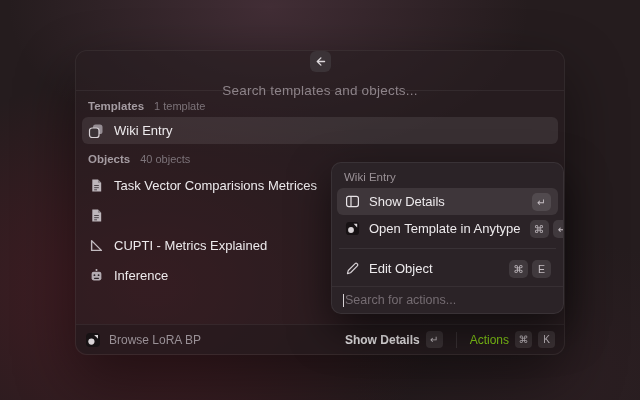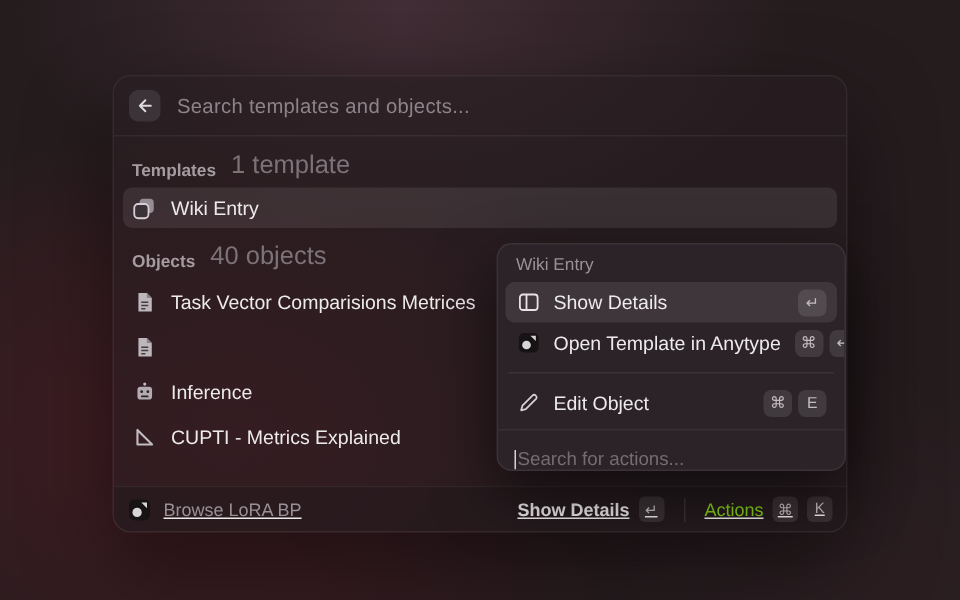--- a/index.html
+++ b/index.html
@@ -20,55 +20,55 @@
     position:absolute; left:75px; top:50px; width:490px; height:305px;
     background:rgba(39,30,33,0.58);
     border:1px solid rgba(255,255,255,0.055);
     border-radius:12px;
     box-shadow:0 24px 60px rgba(0,0,0,0.45);
   }
   .search-header {
     display:flex; align-items:center; gap:11px;
     height:40px; padding:0 10px;
     border-bottom:1px solid rgba(255,255,255,0.06);
+    flex-direction:column;
   }
   .back-btn {
     width:21px; height:21px; flex:0 0 auto;
     background:#3b3337; border-radius:6px;
     display:flex; align-items:center; justify-content:center;
     cursor:pointer;
   }
   .search-input { color:#8d8389; font-size:13.5px; letter-spacing:.2px; flex:1; }
 
   .section-head {
-    display:flex; align-items:flex-end; gap:10px;
+    display:flex; align-items:flex-start; gap:10px;
     padding:9px 12px 5px 12px;
   }
   .section-label { font-size:11.5px; font-weight:bold; color:#a59ca2; }
-  .section-count { font-size:17px; color:#7c7379; }
+  .section-count { font-size:11px; color:#7c7379; }
 
   .row {
     display:flex; align-items:center; gap:10px;
     height:27px; margin:0 6px; padding:0 6px;
     border-radius:6px; cursor:pointer;
   }
   .row.hl { background:rgba(255,255,255,0.085); }
   .row-label { font-size:13px; color:#edeaec; white-space:nowrap; }
   .obj-rows .row { height:30px; }
   .icon16 { width:16px; height:16px; flex:0 0 auto; display:flex; align-items:center; justify-content:center; }
 
   
   .footer {
     position:absolute; left:0; right:0; bottom:0; height:30px;
     display:flex; align-items:center; gap:8px;
     padding:0 9px;
     border-top:1px solid rgba(255,255,255,0.06);
     background:rgba(30,23,26,0.35);
     border-radius:0 0 12px 12px;
-    text-decoration:underline;
   }
   .footer-context { display:flex; align-items:center; gap:8px; flex:1; }
   .footer-context-label { font-size:12px; color:#99909 6; color:#999096; }
   .footer-action { display:flex; align-items:center; gap:6px; cursor:pointer; }
   .footer-show-details { font-size:12px; font-weight:bold; color:#e9e6e8; }
   .footer-actions-label { font-size:12px; color:#84cc16; }
   .vdiv { width:1px; height:16px; background:rgba(255,255,255,0.10); margin:0 5px; }
 
   .keycap {
     min-width:17px; height:17px; padding:0 3px;
@@ -95,21 +95,21 @@
     display:flex; align-items:center; gap:9px;
     height:27px; padding:0 7px; border-radius:6px; cursor:pointer;
   }
   .menu-row.hl { background:rgba(255,255,255,0.09); }
   .menu-label { font-size:13px; color:#edeaec; flex:1; white-space:nowrap; }
   .menu-keys { display:flex; gap:4px; }
   .menu-divider { height:1px; background:rgba(255,255,255,0.07); margin:6px 2px; }
   .popup-search {
     flex:0 0 auto; height:27px;
     border-top:1px solid rgba(255,255,255,0.06);
-    display:flex; align-items:flex-end; padding:0 11px; gap:1px;
+    display:flex; align-items:center; padding:0 11px; gap:1px;
   }
   .caret { width:1px; height:13px; background:#d8d3d6; }
   .popup-search-text { font-size:12.5px; color:#756c72; }
 </style>
 </head>
 <body>
 
 <div class="modal">
 
   <div class="search-header">
@@ -159,37 +159,37 @@
         <svg width="15" height="15" viewBox="0 0 16 16">
             <path d="M3.5 1.5h6L13 5v9.5H3.5z" fill="#bdb6bb"></path>
             <path d="M9.5 1.5 13 5H9.5z" fill="#8a8287"></path>
             <path d="M5.5 8h5M5.5 10.3h5M5.5 12.6h3" stroke="#453d42" stroke-width="1"></path>
           </svg>
       </span>
     </div>
     <div class="row">
       <span class="icon16">
         <svg width="15" height="15" viewBox="0 0 16 16">
+            <path d="M2.8 13.2h10.4L2.8 2.8z" fill="none" stroke="#c2bbc0" stroke-width="1.5" stroke-linejoin="round"></path>
+          </svg>
+      </span>
+      <span class="row-label">CUPTI - Metrics Explained</span>
+    </div>
+    <div class="row">
+      <span class="icon16">
+        <svg width="15" height="15" viewBox="0 0 16 16">
             <circle cx="8" cy="2.2" r="1.1" fill="#c2bbc0"></circle>
             <rect x="2.8" y="4" width="10.4" height="9.2" rx="2.2" fill="#b3abb1"></rect>
             <circle cx="5.8" cy="7.6" r="1" fill="#2b2326"></circle>
             <circle cx="10.2" cy="7.6" r="1" fill="#2b2326"></circle>
             <rect x="5.3" y="10.3" width="5.4" height="1.3" rx=".6" fill="#2b2326"></rect>
           </svg>
       </span>
       <span class="row-label">Inference</span>
     </div>
-    <div class="row">
-      <span class="icon16">
-        <svg width="15" height="15" viewBox="0 0 16 16">
-            <path d="M2.8 13.2h10.4L2.8 2.8z" fill="none" stroke="#c2bbc0" stroke-width="1.5" stroke-linejoin="round"></path>
-          </svg>
-      </span>
-      <span class="row-label">CUPTI - Metrics Explained</span>
-    </div>
   </div>
 
   <div class="footer">
     <div class="footer-context">
       <span class="icon16">
         <svg width="16" height="16" viewBox="0 0 16 16">
             <rect x="1" y="1" width="14" height="14" rx="4" fill="#171214"></rect>
             <circle cx="6.4" cy="9.6" r="3.1" fill="#d9d4d7"></circle>
             <path d="M9.2 3h3.8v3.8z" fill="#d9d4d7"></path>
           </svg>

